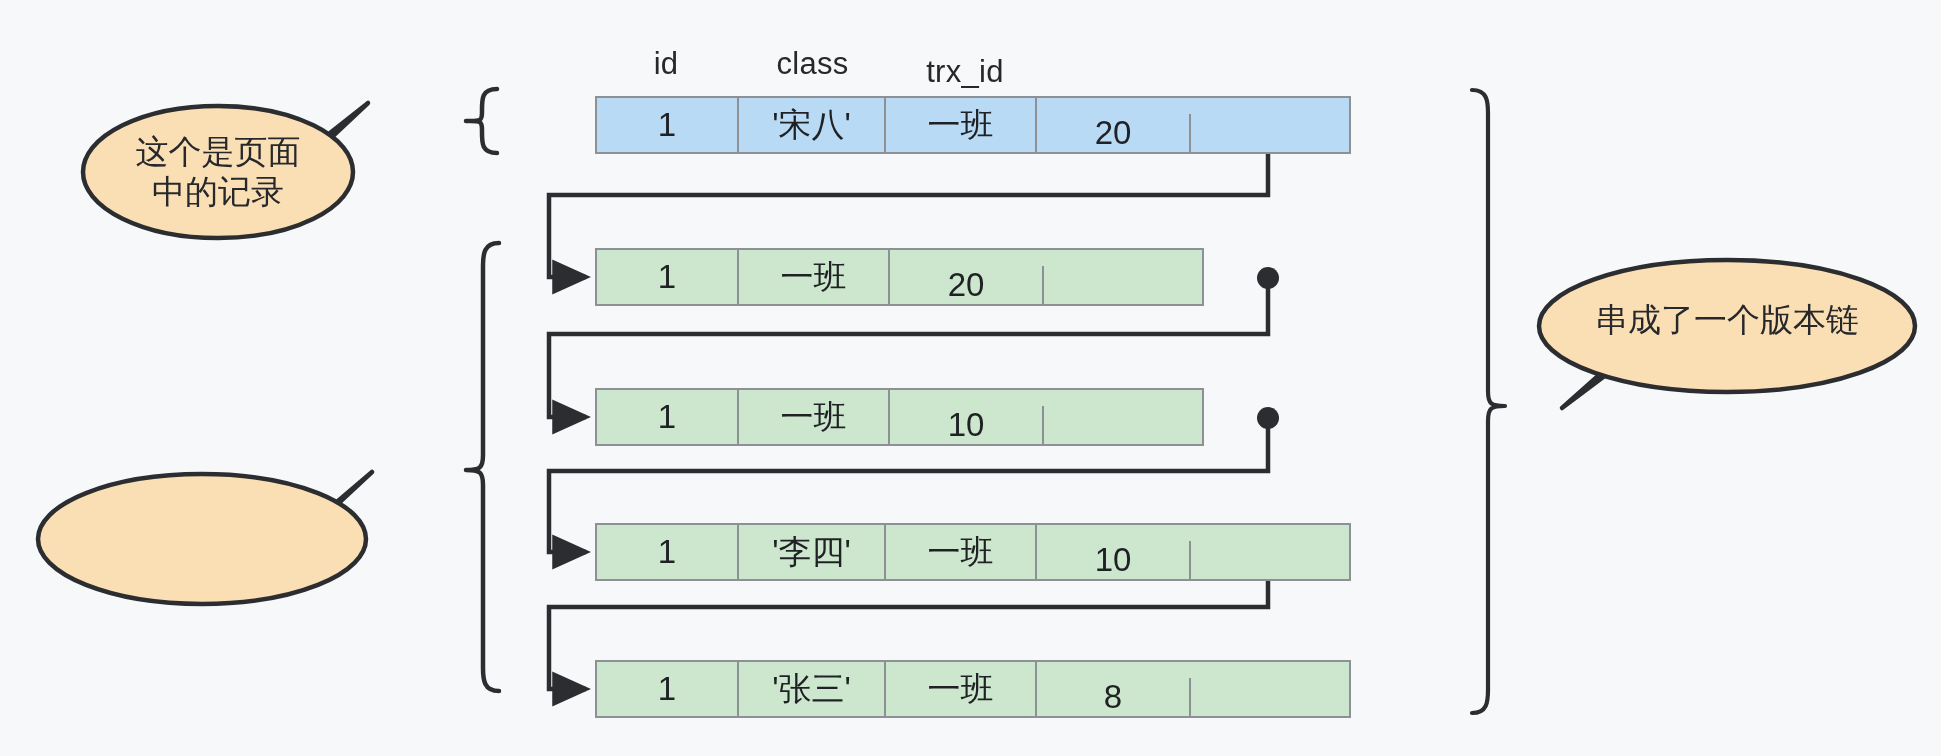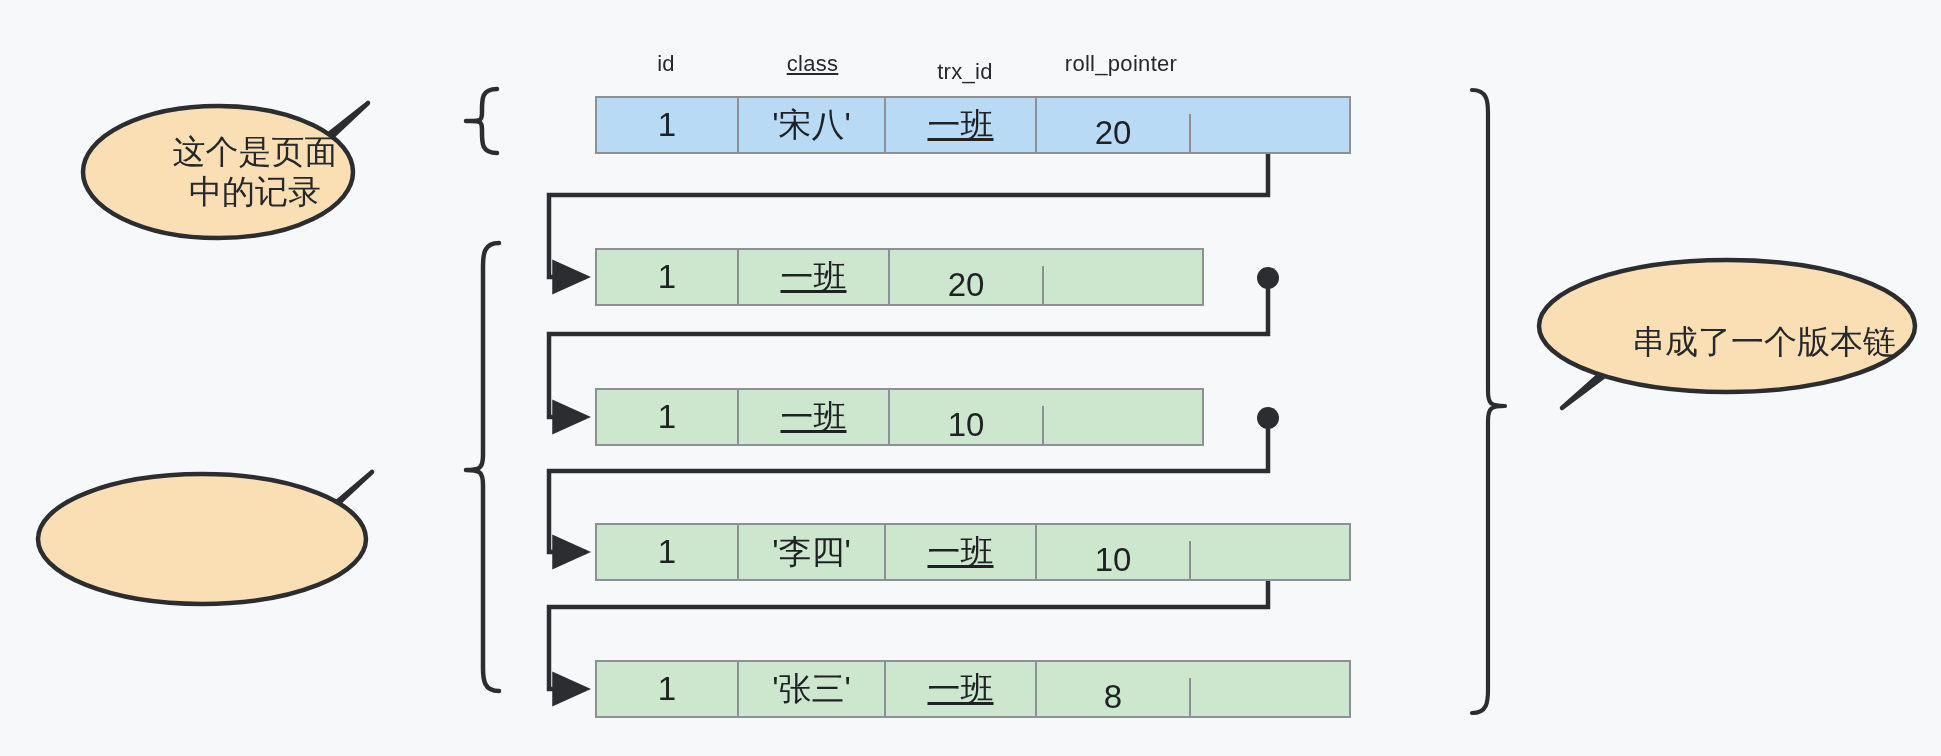--- a/index.html
+++ b/index.html
@@ -32,21 +32,21 @@
     left: 595px;
     top: 42px;
     width: 756px;
     height: 44px;
     display: flex;
   }
   .col-head {
     display: flex;
     align-items: center;
     justify-content: center;
-    font-size: 22px;
+    font-size: 31px;
     color: #26282b;
     letter-spacing: 0.3px;
   }
   .record-row {
     position: absolute;
     display: flex;
     box-sizing: border-box;
     border: 2px solid #8d9196;
     height: 58px;
   }
@@ -61,35 +61,34 @@
     position: relative;
     overflow: hidden;
   }
   .record-row .cell:last-child {
     border-right: none;
   }
   .row-blue { background: #b8daf5; }
   .row-green { background: #cce7cd; }
   .cell-id    { width: 142px; }
   .cell-name  { width: 147px; }
-  .cell-class { width: 151px; text-decoration: underline; }
+  .cell-class { width: 151px; }
   .cell-trx   { width: 154px; margin-top: 16px; }
   .cell-ptr   { width: 158px; }
 
   
   .callout {
     position: absolute;
     display: flex;
     align-items: center;
     justify-content: center;
     text-align: center;
     color: #26282b;
     z-index: 5;
     pointer-events: none;
-    margin-left: 37px;
   }
   .callout-text {
     position: relative;
     z-index: 3;
     line-height: 1.22;
     white-space: pre-line;
     padding: 0 10px;
   }
 </style>
 </head>
@@ -140,21 +139,20 @@
     <g>
       <path d="M1610,372 L1562,408 L1625,352 z" fill="#fadfb4" stroke="#2b2d30" stroke-width="4.5" stroke-linejoin="round"></path>
       <ellipse cx="1727" cy="326" rx="188" ry="66" fill="#fadfb4" stroke="#2b2d30" stroke-width="4.5"></ellipse>
     </g>
   </svg>
 
   <div class="col-headers">
     <div class="col-head cell-id">id</div>
     <div class="col-head cell-class">class</div>
     <div class="col-head cell-trx">trx_id</div>
-    <div class="col-head cell-ptr">roll_pointer</div>
   </div>
 
   <div class="record-row row-blue" style="left:595px; top:96px;">
     <div class="cell cell-id">1</div>
     <div class="cell cell-name">'宋八'</div>
     <div class="cell cell-class">一班</div>
     <div class="cell cell-trx">20</div>
     <div class="cell cell-ptr"></div>
   </div>
 
@@ -187,17 +185,17 @@
     <div class="cell cell-trx">8</div>
     <div class="cell cell-ptr"></div>
   </div>
 
   <div class="callout" style="left:83px; top:106px; width:270px; height:132px;">
     <div class="callout-text" style="font-size:33px;">这个是页面
 中的记录</div>
   </div>
 
 
-  <div class="callout" style="left:1539px; top:276px; width:376px; height:132px;">
+  <div class="callout" style="left:1539px; top:254px; width:376px; height:132px;">
     <div class="callout-text" style="font-size:33px;">串成了一个版本链</div>
   </div>
 
 </div>
 
 </body></html>

